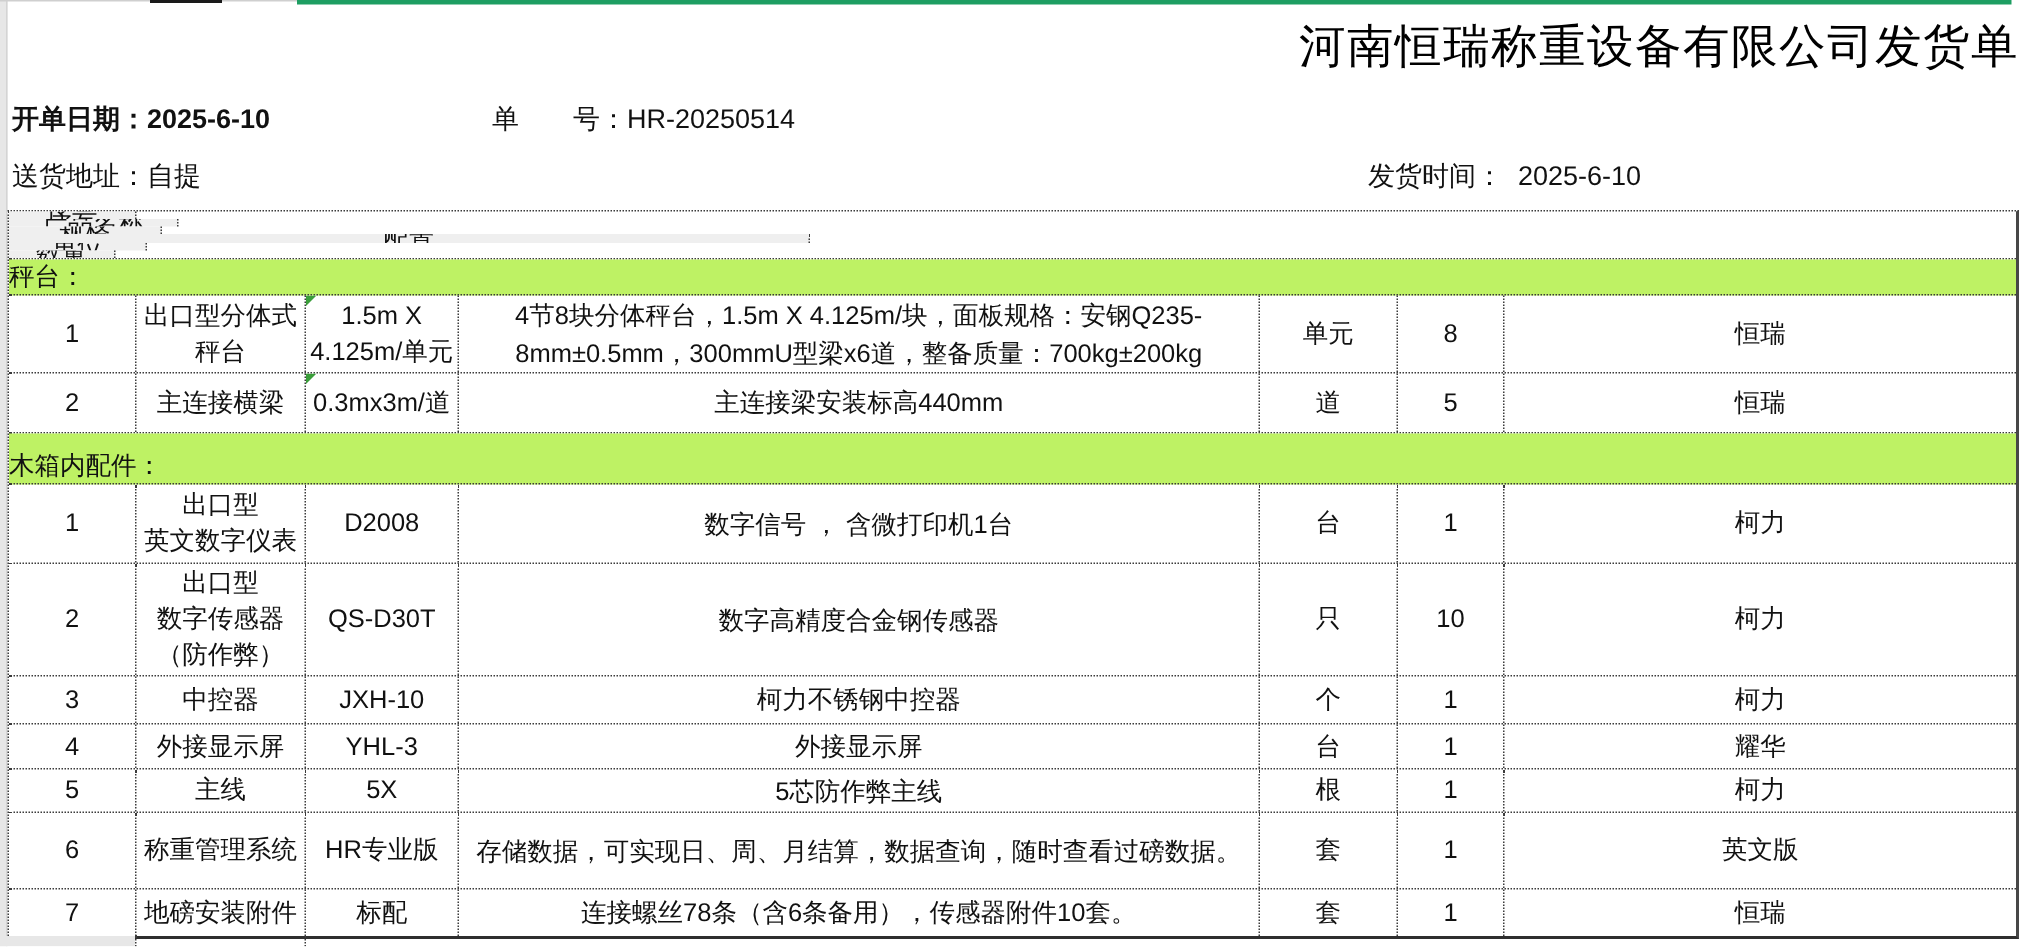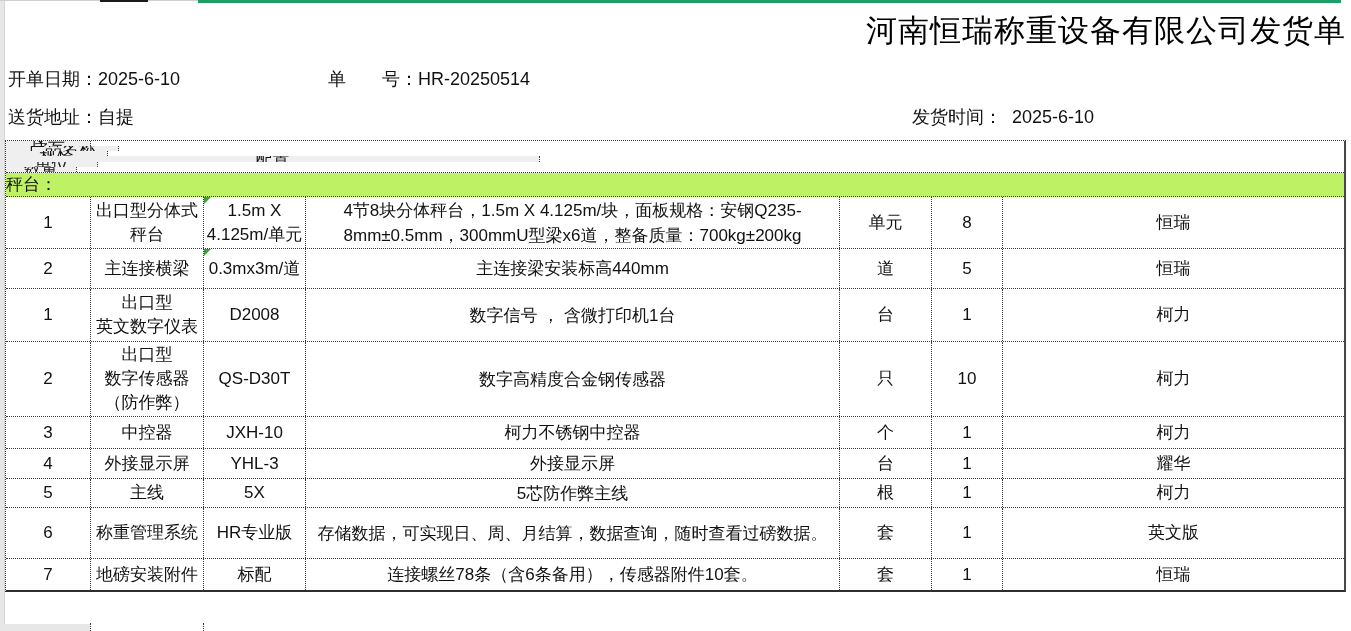--- a/index.html
+++ b/index.html
@@ -6,21 +6,21 @@
   *{box-sizing:border-box;}
   body{font-family:"Liberation Sans","DejaVu Sans",sans-serif;color:#111;}
   .screen{position:relative;width:1351px;height:631px;background:#fff;overflow:hidden;}
   .left-strip{position:absolute;left:0;top:0;width:5px;height:631px;background:#e7e7e7;border-right:1px solid #d4d4d4;}
   .topline-gray{position:absolute;left:0;top:0;width:198px;height:1px;background:#cfcfcf;}
   .topline-black{position:absolute;left:100px;top:0;width:48px;height:2px;background:#1a1a1a;}
   .topline-green{position:absolute;left:198px;top:0;width:1143px;height:3px;}
   .page-title{position:absolute;left:5px;top:6px;width:1341px;height:50px;line-height:50px;
     text-align:right;font-size:31px;letter-spacing:1px;color:#000;}
   .info-line{position:absolute;height:26px;line-height:26px;font-size:18px;white-space:pre;}
-  .il-1{left:8px;top:66px;}
+  .il-1{left:8px;top:66px;font-weight:bold;}
   .il-2{left:328px;top:66px;}
   .il-3{left:8px;top:104px;}
   .il-4{left:912px;top:104px;}
   .il-4 .val{margin-left:10px;}
   
   .sheet{position:absolute;left:5px;top:140px;width:1341px;
     border-top:1px dotted #3b3b3b;border-left:1px dotted #3b3b3b;
     border-right:2px solid #474747;border-bottom:2px solid #2e2e2e;
     font-size:17px;}
   .r{display:flex;border-bottom:1px dotted #3b3b3b;}
@@ -86,20 +86,23 @@
     <div class="r" style="height:40px;">
       <div class="c c1">2</div>
       <div class="c c2">主连接横梁</div>
       <div class="c c3"><i class="tri"></i><span>0.3mx3m/道</span></div>
       <div class="c c4">主连接梁安装标高440mm</div>
       <div class="c c5">道</div>
       <div class="c c6">5</div>
       <div class="c c7">恒瑞</div>
     </div>
 
+    <div class="sec" style="height:34px;">
+      <span>木箱内配件：</span>
+    </div>
 
     <div class="r" style="height:53px;">
       <div class="c c1">1</div>
       <div class="c c2">出口型
 英文数字仪表</div>
       <div class="c c3">D2008</div>
       <div class="c c4">数字信号 ， 含微打印机1台</div>
       <div class="c c5">台</div>
       <div class="c c6">1</div>
       <div class="c c7">柯力</div>

